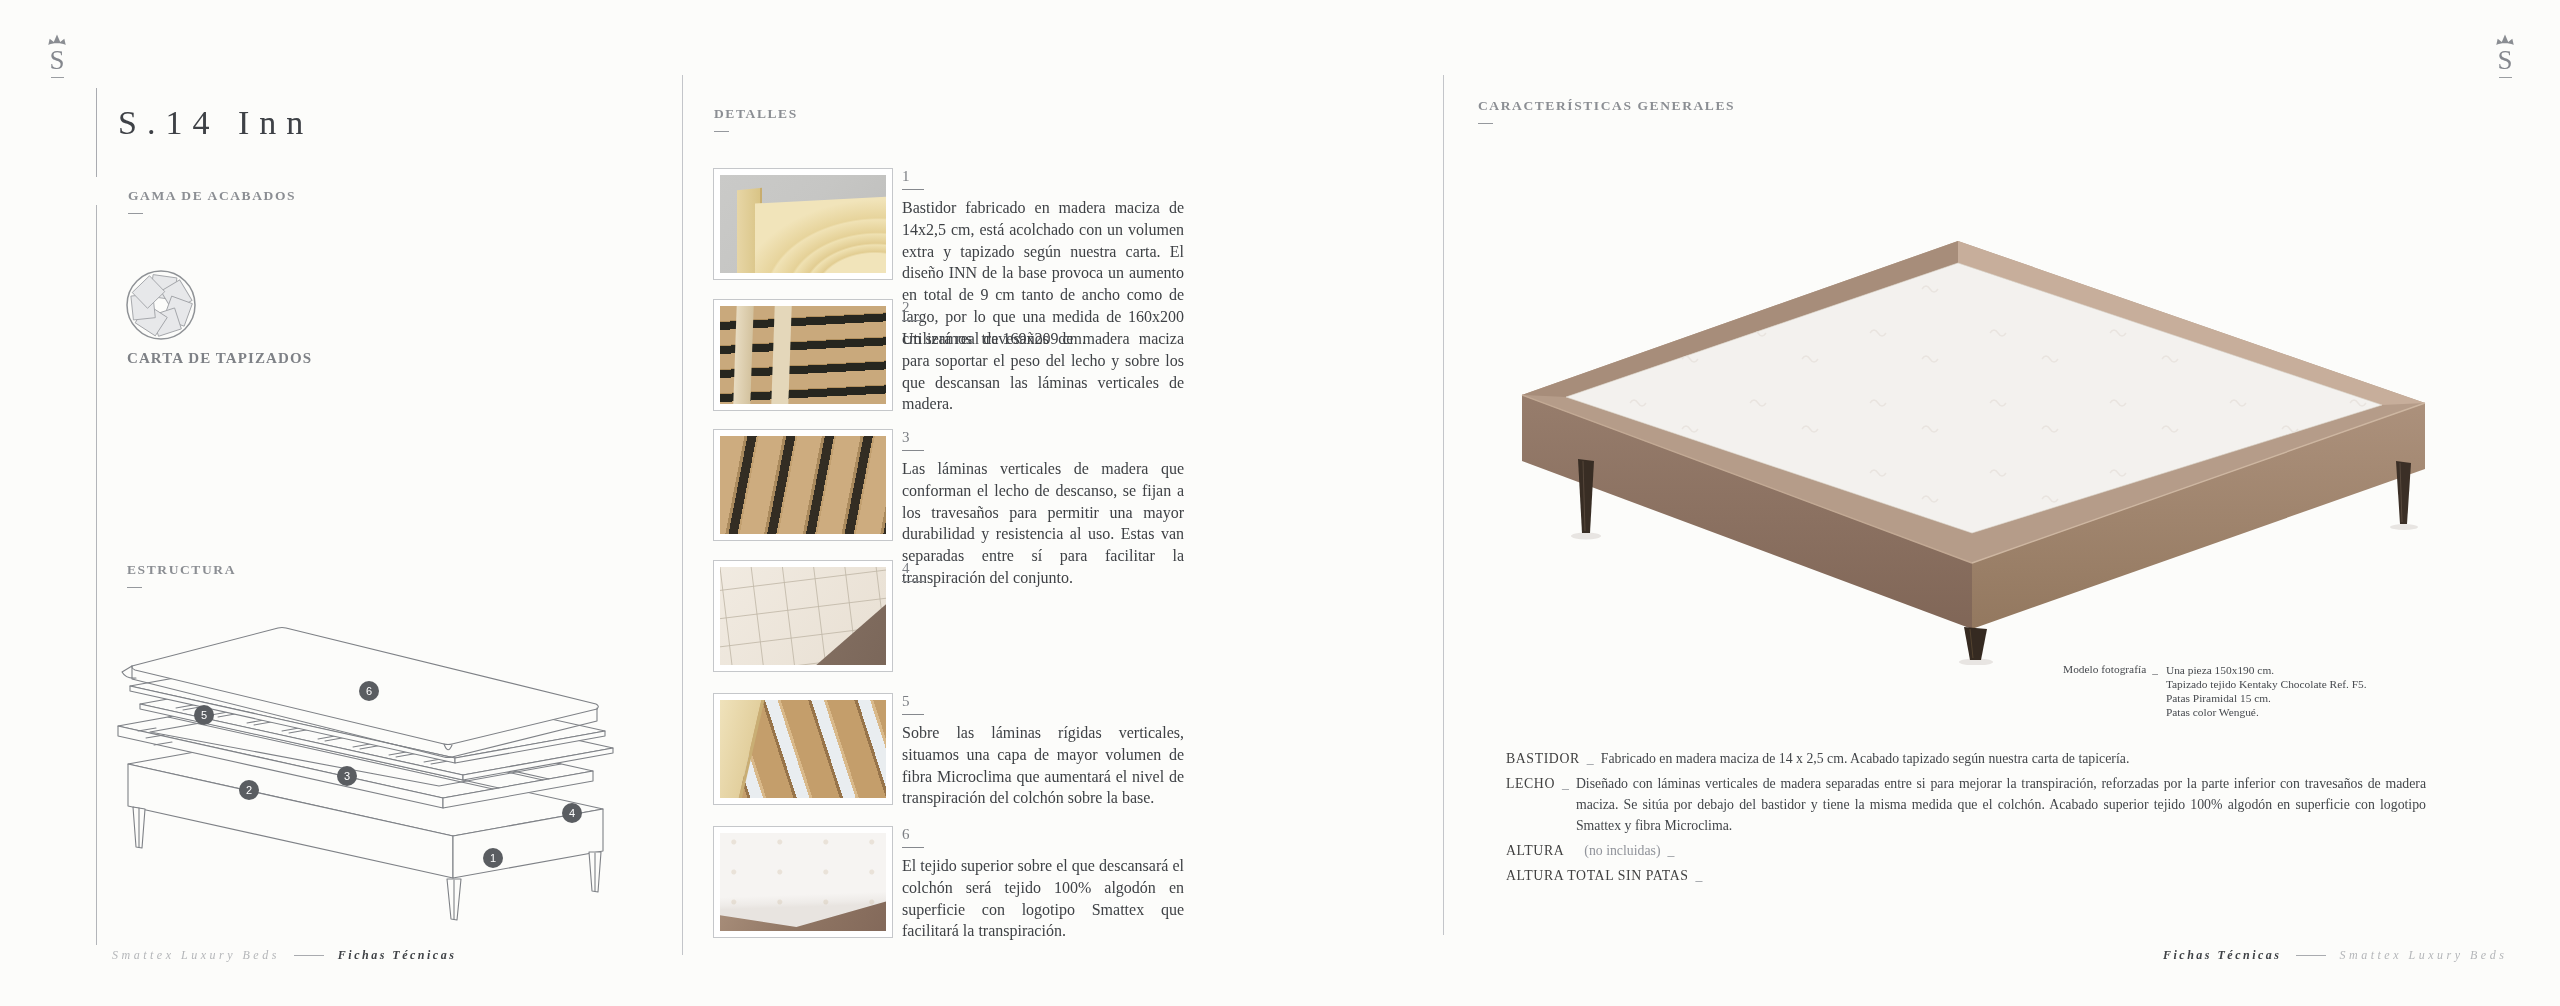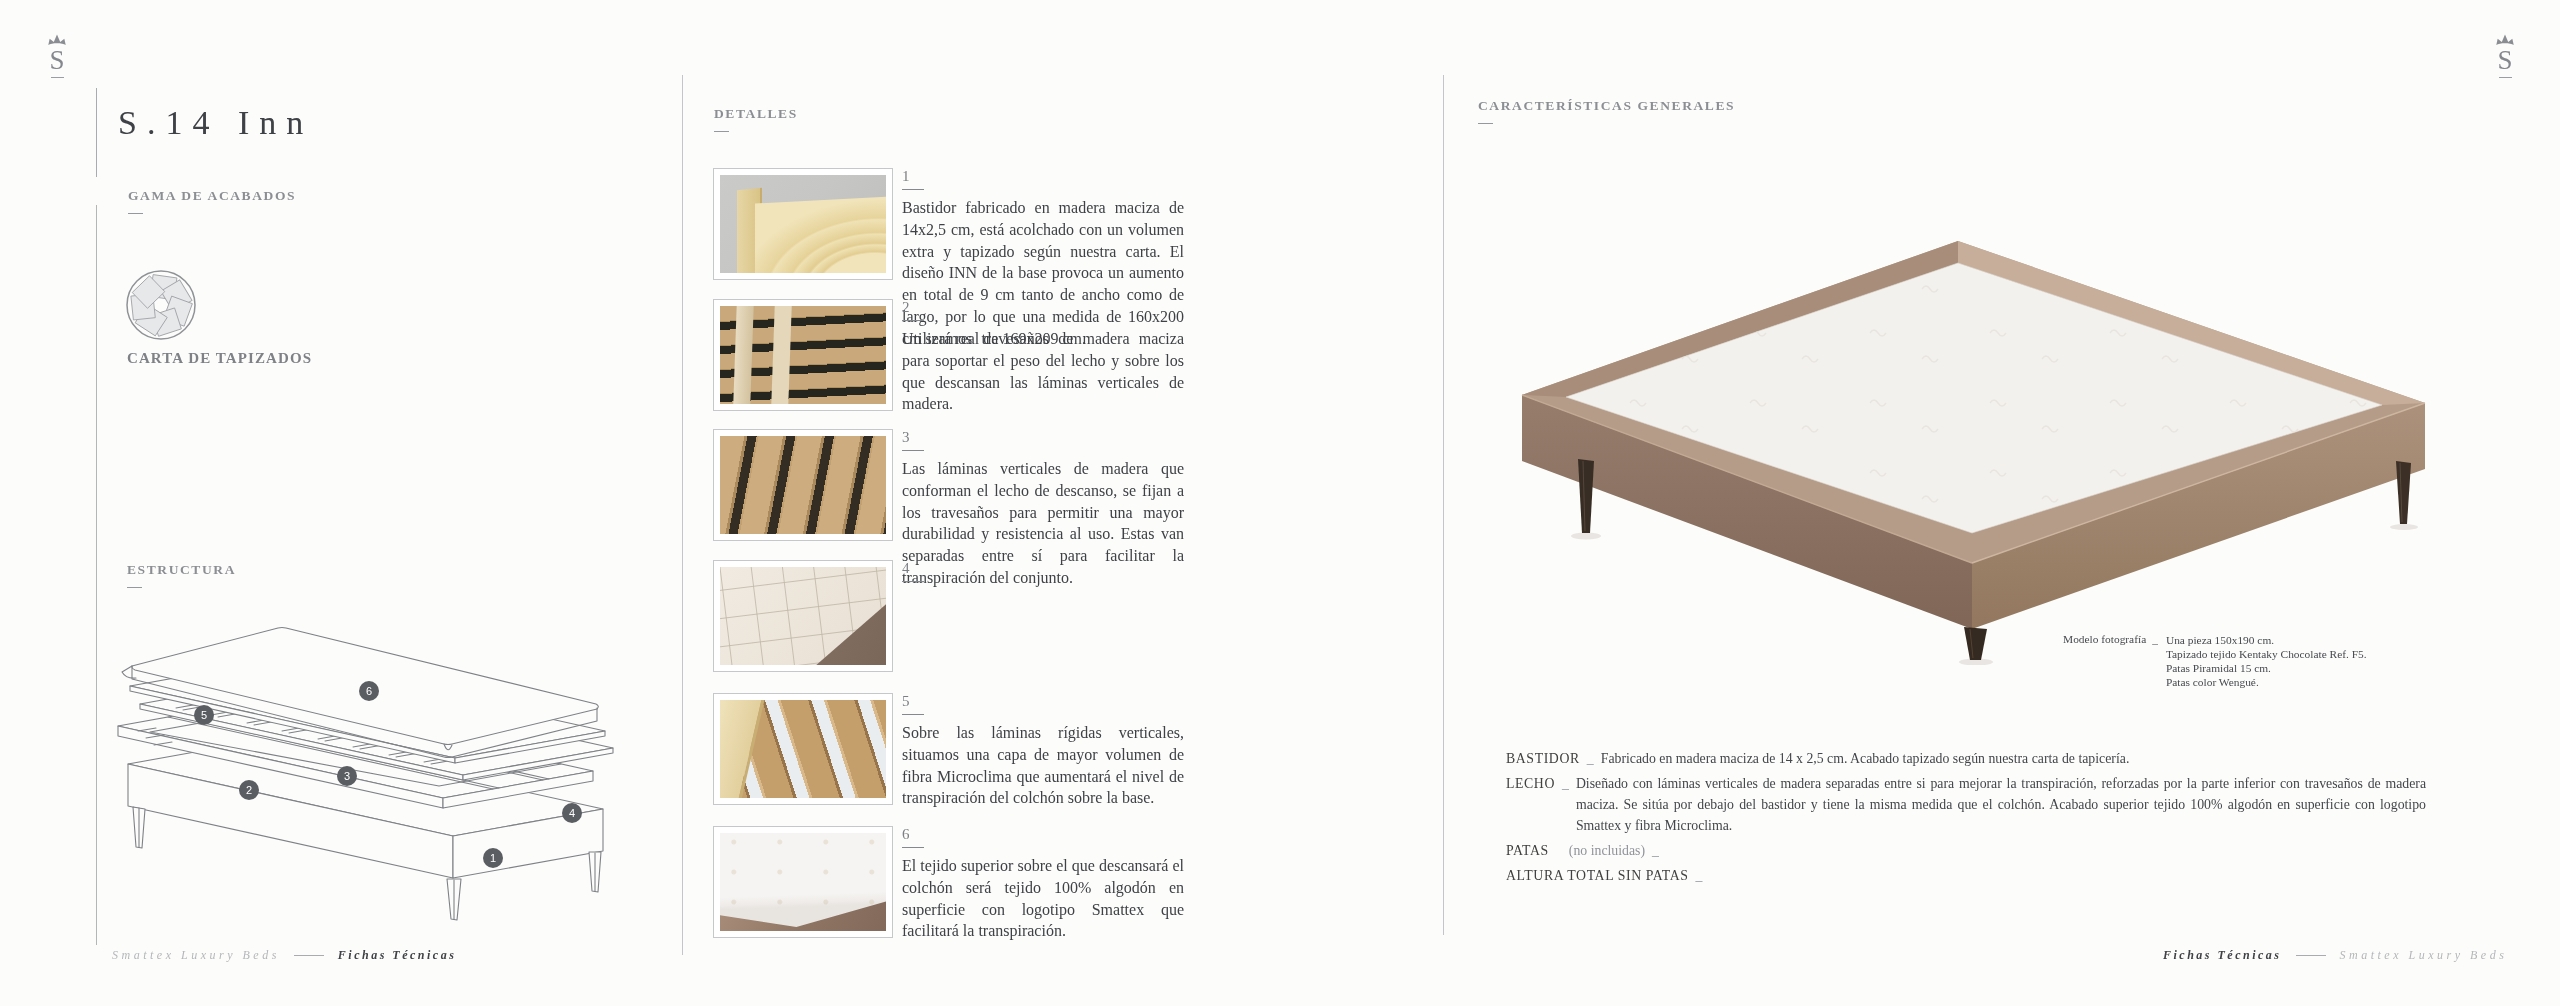--- a/index.html
+++ b/index.html
@@ -62,21 +62,21 @@
   .ph6::after{content:"";position:absolute;inset:0;clip-path:polygon(0 84%,46% 96%,100% 70%,100% 100%,0 100%);
     background:linear-gradient(120deg,#a78d79 20%,#8f7563 60%,#83695a 100%);}
 
   
   .footer{position:absolute;top:948px;display:flex;align-items:center;font-size:12px;font-style:italic;justify-content:flex-end;}
   .f-brand{color:#b4b6b9;letter-spacing:3.5px;}
   .f-section{color:#3f4246;letter-spacing:2.5px;font-weight:bold;}
   .fline{width:30px;height:1px;background:#a9abaf;margin:0 14px;}
 
   
-  .caption{position:absolute;left:2063px;top:633px;display:flex;font-size:11.4px;color:#46494e;}
+  .caption{position:absolute;left:2063px;top:663px;display:flex;font-size:11.4px;color:#46494e;}
   .cap-label{white-space:nowrap;}
   .cap-sep{margin:0 8px 0 6px;color:#46494e;}
   .cap-lines div{line-height:14px;}
   .specs{position:absolute;left:1478px;top:748px;width:948px;}
   .spec{display:flex;margin-bottom:4px;font-size:13.8px;line-height:21px;color:#43464a;}
   .spec-label{color:#404040;letter-spacing:.6px;white-space:nowrap;margin-left:28px;}
   .spec-note{color:#90939a;margin-left:20px;white-space:nowrap;}
   .spec-note:empty{display:none;}
   .spec-sep{color:#90939a;margin:0 7px;}
   .spec-text{flex:1;text-align:justify;}
@@ -315,21 +315,21 @@
       <span class="spec-label">BASTIDOR</span>
         <span class="spec-sep">_</span>
       <span class="spec-text">Fabricado en madera maciza de 14 x 2,5 cm. Acabado tapizado según nuestra carta de tapicería.</span>
     </div>
     <div class="spec">
       <span class="spec-label">LECHO</span>
         <span class="spec-sep">_</span>
       <span class="spec-text">Diseñado con láminas verticales de madera separadas entre si para mejorar la transpiración, reforzadas por la parte inferior con travesaños de madera maciza. Se sitúa por debajo del bastidor y tiene la misma medida que el colchón. Acabado superior tejido 100% algodón en superficie con logotipo Smattex y fibra Microclima.</span>
     </div>
     <div class="spec">
-      <span class="spec-label">PATAS</span>
+      <span class="spec-label">ALTURA</span>
         <span class="spec-note">(no incluidas)</span>
         <span class="spec-sep">_</span>
     </div>
     <div class="spec">
       <span class="spec-label">ALTURA TOTAL SIN PATAS</span>
         <span class="spec-sep">_</span>
     </div>
   </div>
 
   <div class="footer" style="left:2163px;">

